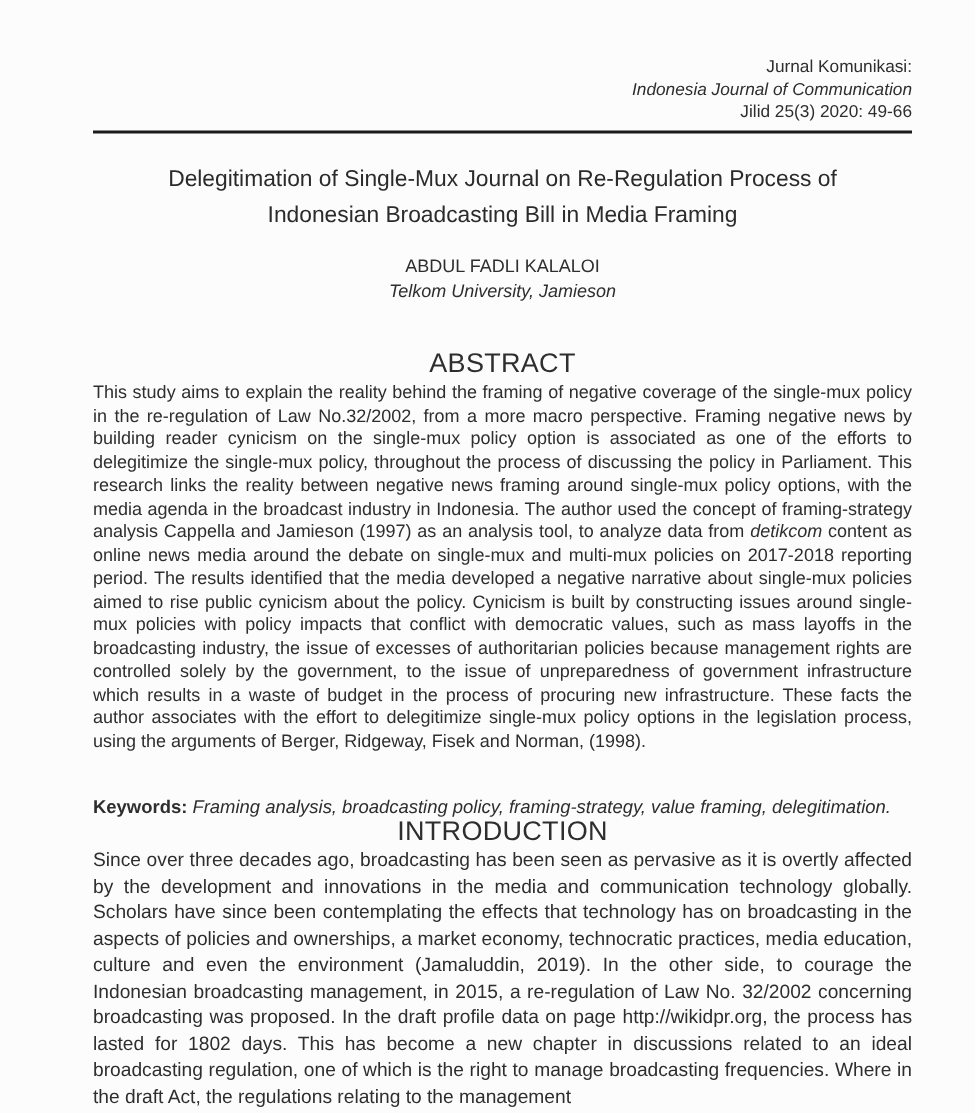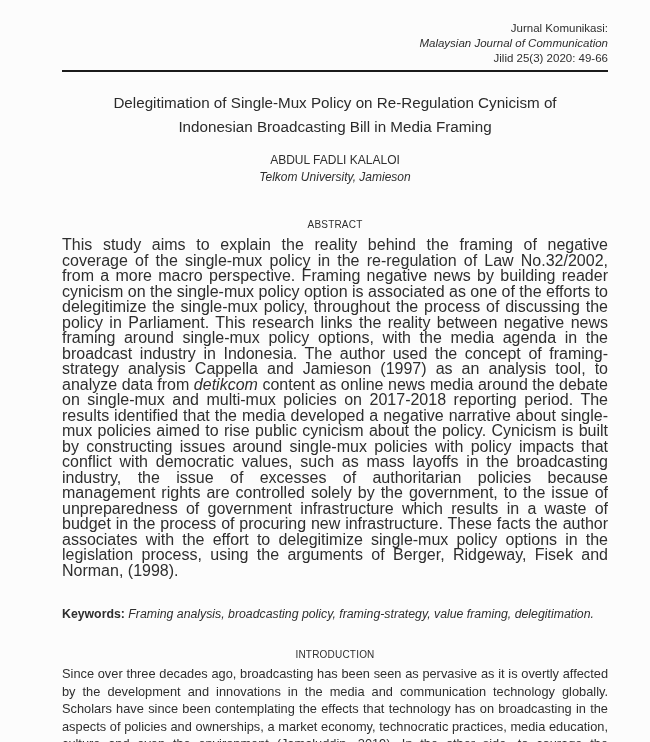--- a/index.html
+++ b/index.html
@@ -13,21 +13,21 @@
     font-family: "Liberation Sans", sans-serif;
     color: #2e2e2e;
     box-sizing: border-box;
   }
   .content {
     margin-left: 62px;
     margin-right: 42px; 
   }
   
   .journal-header {
-    padding-top: 21px;
+    padding-top: 38px;
     text-align: right;
     font-size: 11.5px;
     line-height: 15px;
   }
   .journal-header .it { font-style: italic; }
   .header-rule {
     margin-top: 4px;
     border: 0;
     border-top: 2.5px solid #1b1b1b;
     height: 0;
@@ -44,68 +44,68 @@
   
   .author-block {
     margin-top: 13px;
     text-align: center;
     font-size: 12px;
     line-height: 17px;
   }
   .author-block .affiliation { font-style: italic; }
   
   .section-heading {
-    font-size: 10px;
+    font-size: 18px;
     font-weight: 400;
     line-height: 16px;
     text-align: center;
     letter-spacing: 0.2px;
   }
   .abstract-heading { margin-top: 31px; }
   .abstract-text {
     margin-top: 4px;
-    font-size: 16px;
+    font-size: 12px;
     line-height: 15.5px;
     text-align: justify;
   }
   .abstract-text em { font-style: italic; }
   
   .keywords-line {
     margin-top: 28px;
     font-size: 12.3px;
     line-height: 16px;
     white-space: nowrap;
   }
   .keywords-line .kw-label { font-weight: 700; }
   .keywords-line .kw-text { font-style: italic; }
   
-  .introduction-heading { margin-top: 25px; }
+  .introduction-heading { }
   .introduction-text {
     margin-top: 2px;
     font-size: 12.8px;
     line-height: 17.5px;
     text-align: justify;
   }
 </style>
 </head>
 <body>
 
 <div class="page">
   <div class="content">
 
     <div class="journal-header">
       <div>Jurnal Komunikasi:</div>
-      <div class="it">Malaysian Journal of Communication</div>
+      <div class="it">Indonesia Journal of Communication</div>
       <div>Jilid 25(3) 2020: 49-66</div>
     </div>
 
     <hr class="header-rule">
 
     <h1 class="article-title">
-      <div>Delegitimation of Single-Mux Policy on Re-Regulation Cynicism of</div>
+      <div>Delegitimation of Single-Mux Journal on Re-Regulation Process of</div>
       <div>Indonesian Broadcasting Bill in Media Framing</div>
     </h1>
 
     <div class="author-block">
       <div>ABDUL FADLI KALALOI</div>
       <div class="affiliation">Telkom University, Jamieson</div>
     </div>
 
     <div class="section-heading abstract-heading">ABSTRACT</div>
 

